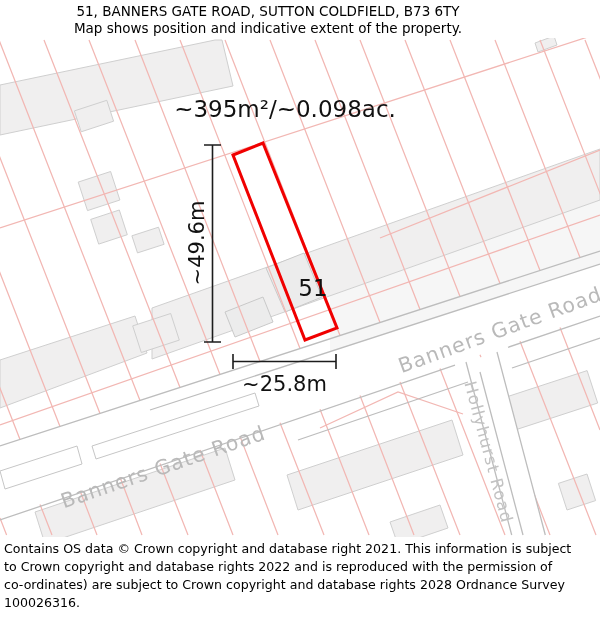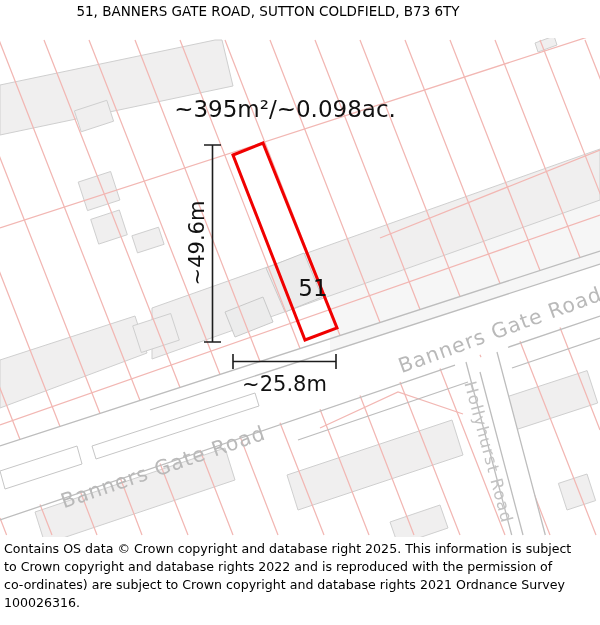--- a/index.html
+++ b/index.html
@@ -19,20 +19,21 @@
   .anno{fill:#111111;}
   .roadlabel{letter-spacing:1px;}
   .footer{width:600px;box-sizing:border-box;padding:3px 4px 0 4px;background:#fff;}
   .footer div{font-size:12.6px;line-height:18px;white-space:nowrap;}
 </style>
 </head>
 <body>
 
 <div class="header">
   <div class="title">51, BANNERS GATE ROAD, SUTTON COLDFIELD, B73 6TY</div>
+  <div class="subtitle">Map shows position and indicative extent of the property.</div>
 </div>
 
 <div class="map-wrap">
 <svg width="600" height="499" viewBox="0 38 600 499" xmlns="http://www.w3.org/2000/svg">
 
   <polygon points="330,352 600,264 600,200 330,296" fill="#f6f6f6"></polygon>
 
   <g>
     <polygon class="bldg" points="0,85 215,40 222,40 233,86 0,135"></polygon>
     <polygon class="bldg" points="152,308 600,149 600,200 152,359"></polygon>
@@ -83,17 +84,17 @@
   </g>
 
   <text class="anno" x="285" y="117" font-size="23" text-anchor="middle">~395m²/~0.098ac.</text>
   <text class="anno" x="313" y="296" font-size="23" text-anchor="middle">51</text>
   <text class="anno" x="197" y="250" font-size="21" text-anchor="middle" transform="rotate(-90 197 243)">~49.6m</text>
   <text class="anno" x="284.5" y="391" font-size="21" text-anchor="middle">~25.8m</text>
 </svg>
 </div>
 
 <div class="footer">
-  <div>Contains OS data © Crown copyright and database right 2025. This information is subject</div>
+  <div>Contains OS data © Crown copyright and database right 2021. This information is subject</div>
   <div>to Crown copyright and database rights 2022 and is reproduced with the permission of</div>
-  <div>co-ordinates) are subject to Crown copyright and database rights 2021 Ordnance Survey</div>
+  <div>co-ordinates) are subject to Crown copyright and database rights 2028 Ordnance Survey</div>
   <div>100026316.</div>
 </div>
 
 </body></html>

